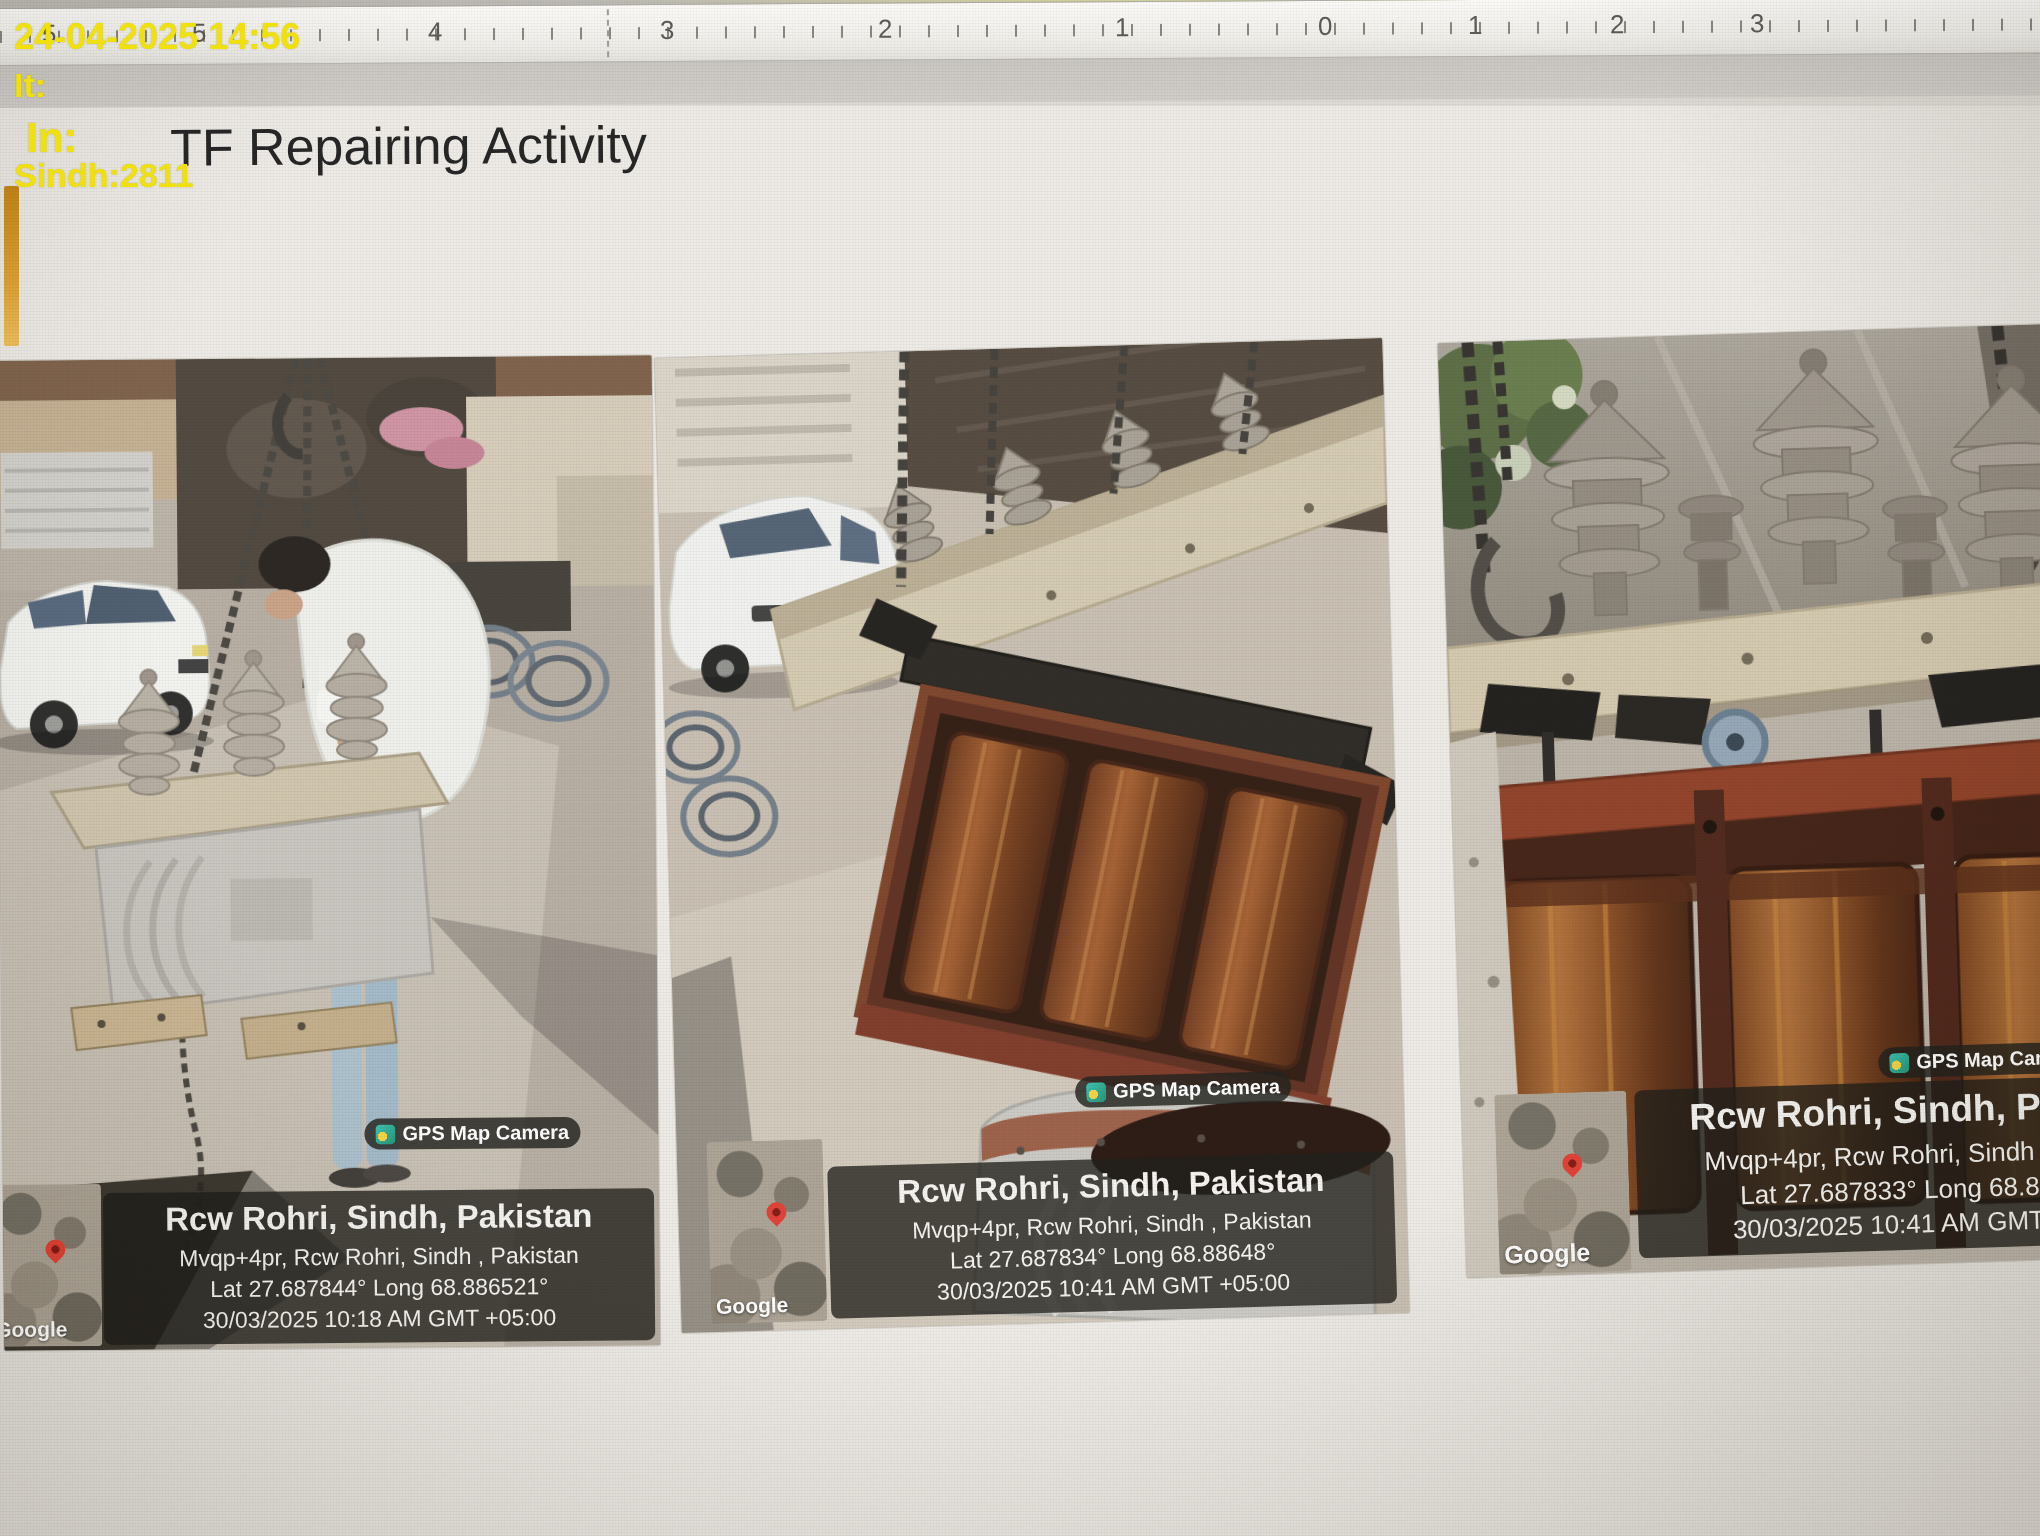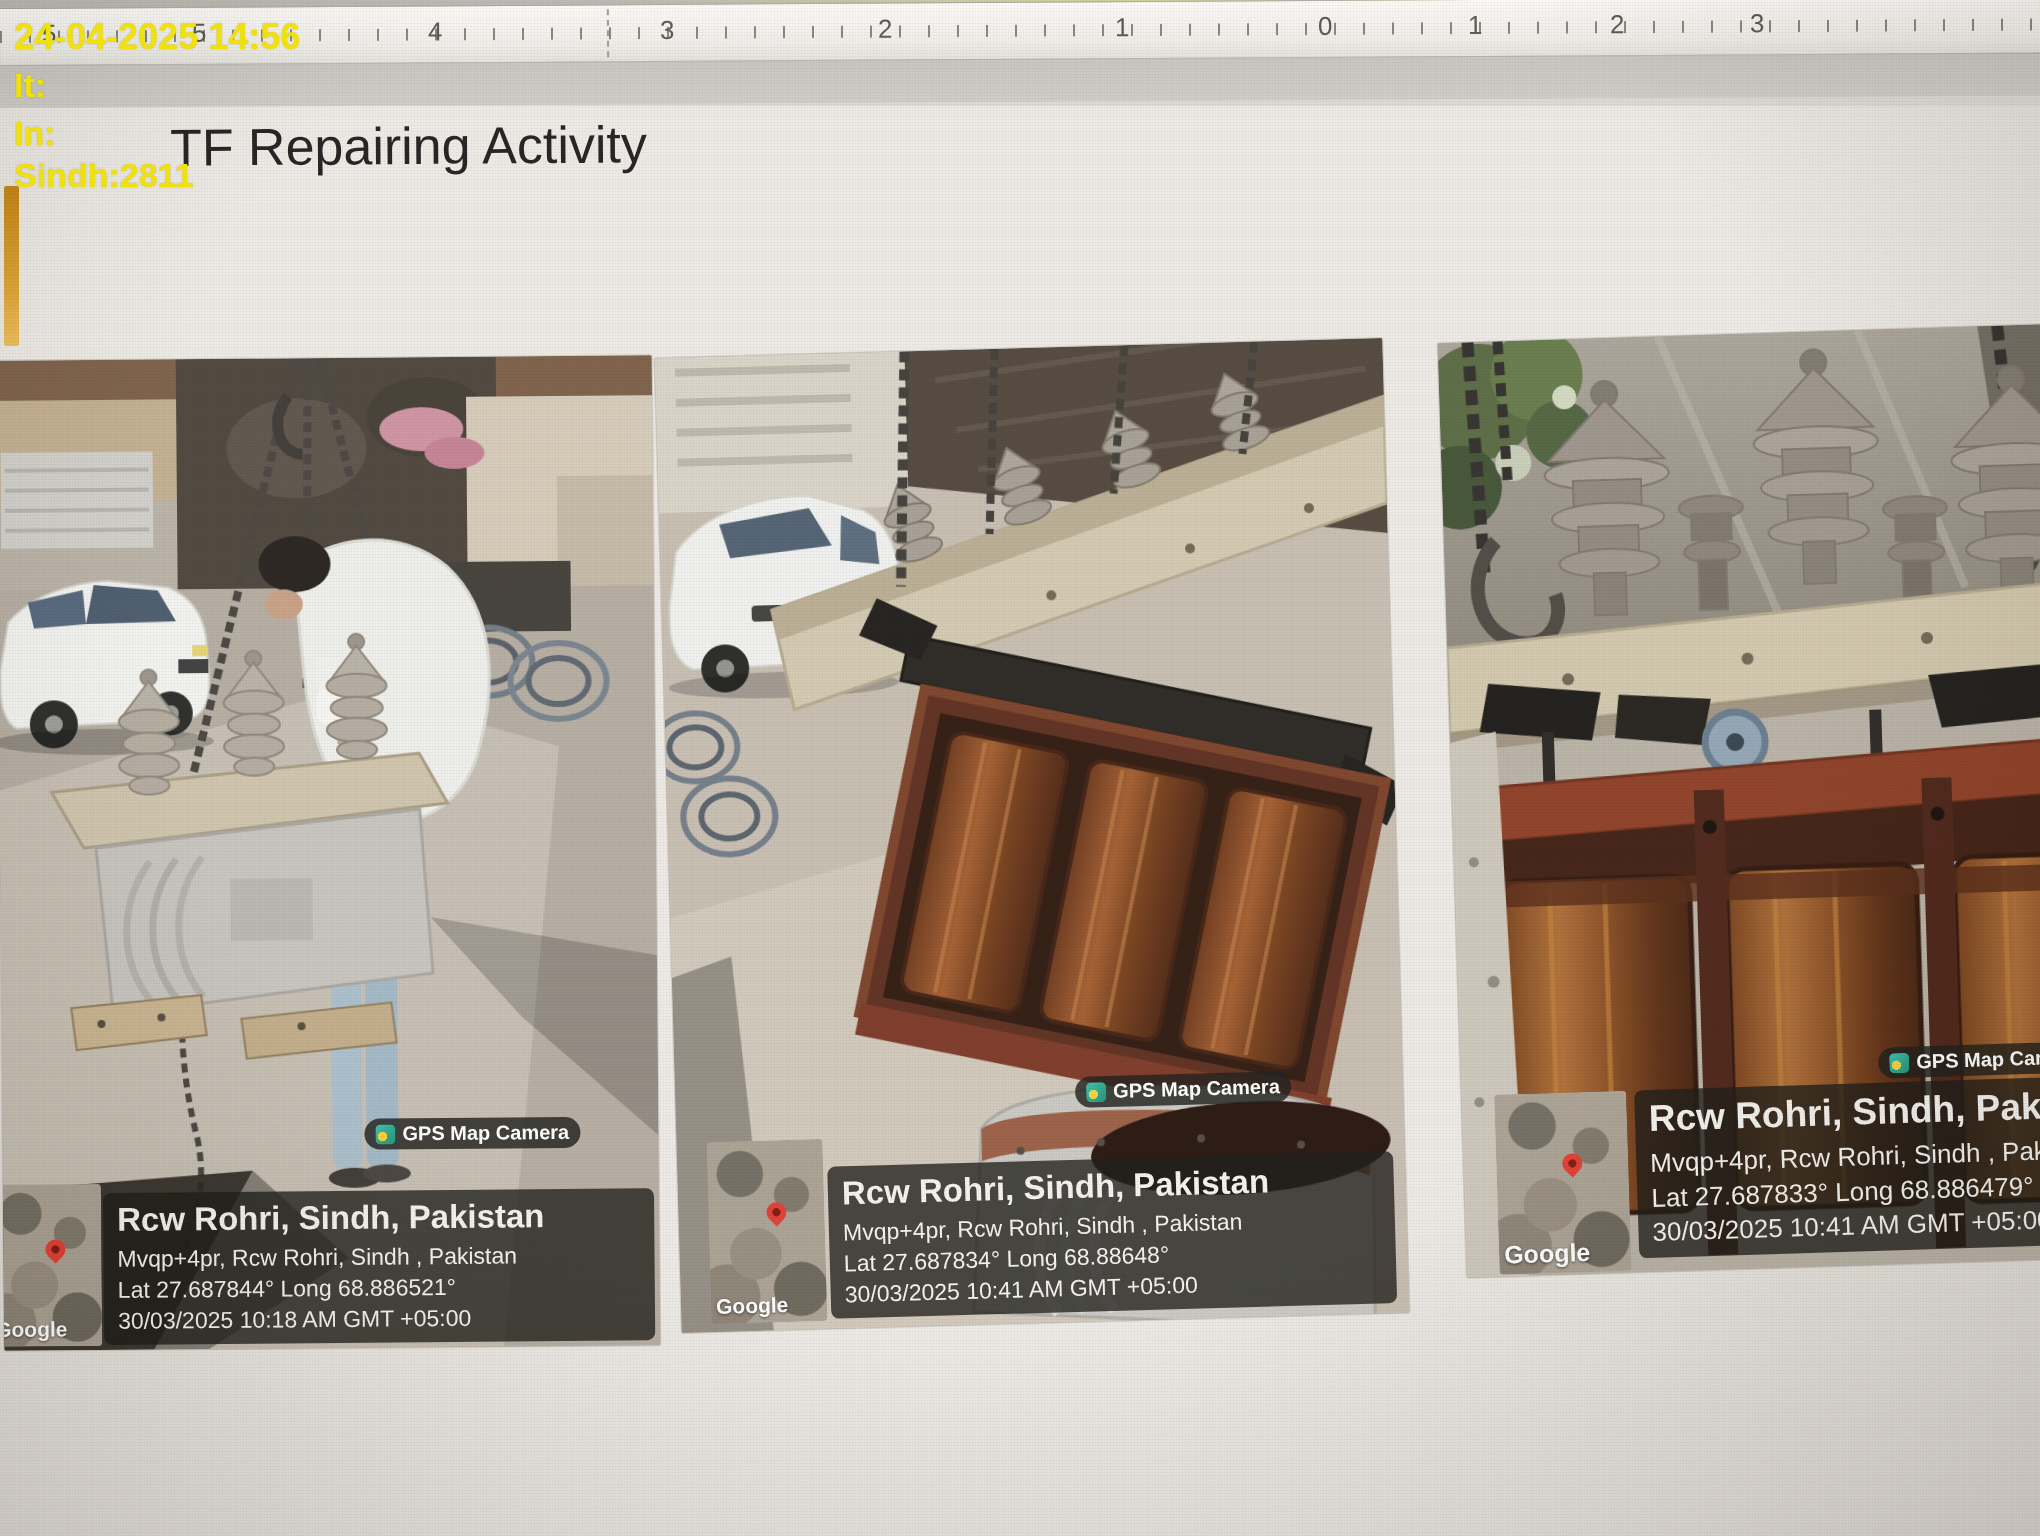--- a/index.html
+++ b/index.html
@@ -1,17 +1,17 @@
 <!DOCTYPE html>
 <html><head>
 <meta charset="utf-8">
 <style>
   html,body{margin:0;padding:0;background:#9a9791;}
   .stage{position:relative;width:2040px;height:1536px;overflow:hidden;
-         background:#dcd9d3;font-family:"Liberation Sans",sans-serif;}
+         background:#dcd9d3;font-family:"Liberation Sans",sans-serif;text-align:center;}
   
   .stage::before{content:"";position:absolute;inset:0;z-index:44;pointer-events:none;
     background:repeating-linear-gradient(0deg,rgba(0,0,0,.035) 0 1px,transparent 1px 3px),
                repeating-linear-gradient(90deg,rgba(0,0,0,.022) 0 1px,transparent 1px 3px);}
   .stage::after{content:"";position:absolute;inset:0;z-index:45;pointer-events:none;
     background:radial-gradient(ellipse at 48% 38%,rgba(255,255,255,.05) 0 55%,rgba(58,52,40,.14) 100%);}
   
   .top-strip{position:absolute;left:0;top:0;width:2040px;height:60px;
     background:linear-gradient(90deg,#b9b6b0 0 30%,#cfcf96 55%,#d8d88e 100%);
     clip-path:polygon(0 0,2040px 0,2040px 52px,660px 10px,0 12px);}
@@ -29,21 +29,21 @@
     background:radial-gradient(ellipse at 45% 30%,#edeae5 0 55%,#dedad4 100%);}
   .doc-title{position:absolute;left:170px;top:116px;z-index:6;font-size:52px;color:#1b1b1b;
     letter-spacing:0px;transform:rotate(-0.4deg);}
   .orange-bar{position:absolute;left:4px;top:186px;width:15px;height:160px;z-index:6;border-radius:2px;
     background:linear-gradient(180deg,#c2820d,#dd9f2b 60%,#eebd55);}
   
   .cam{position:absolute;z-index:50;left:14px;color:#f0e10a;font-weight:700;
     text-shadow:0 0 2px rgba(120,110,0,.35);}
   .cam1{top:16px;font-size:36px;}
   .cam2{top:66px;font-size:34px;}
-  .cam3{top:114px;font-size:34px;}
+  .cam3{top:114px;font-size:42px;margin-left:12px;}
   .cam4{top:156px;font-size:34px;}
   
   figure.photo{position:absolute;margin:0;overflow:hidden;border-radius:2px;z-index:10;
     background:#b8b0a4;box-shadow:0 0 0 1px rgba(120,115,105,.25);}
   figure.photo svg{position:absolute;inset:0;filter:saturate(.95) blur(.3px);}
   .photo1{left:0px;top:358px;width:656px;height:990px;transform:rotate(-0.5deg);}
   .photo2{left:668px;top:348px;width:728px;height:975px;transform:rotate(-1.6deg);}
   .photo3{left:1452px;top:332px;width:700px;height:935px;transform:rotate(-1.8deg);}
   
   .gps-box{position:absolute;z-index:3;background:rgba(22,20,16,.78);border-radius:8px;

